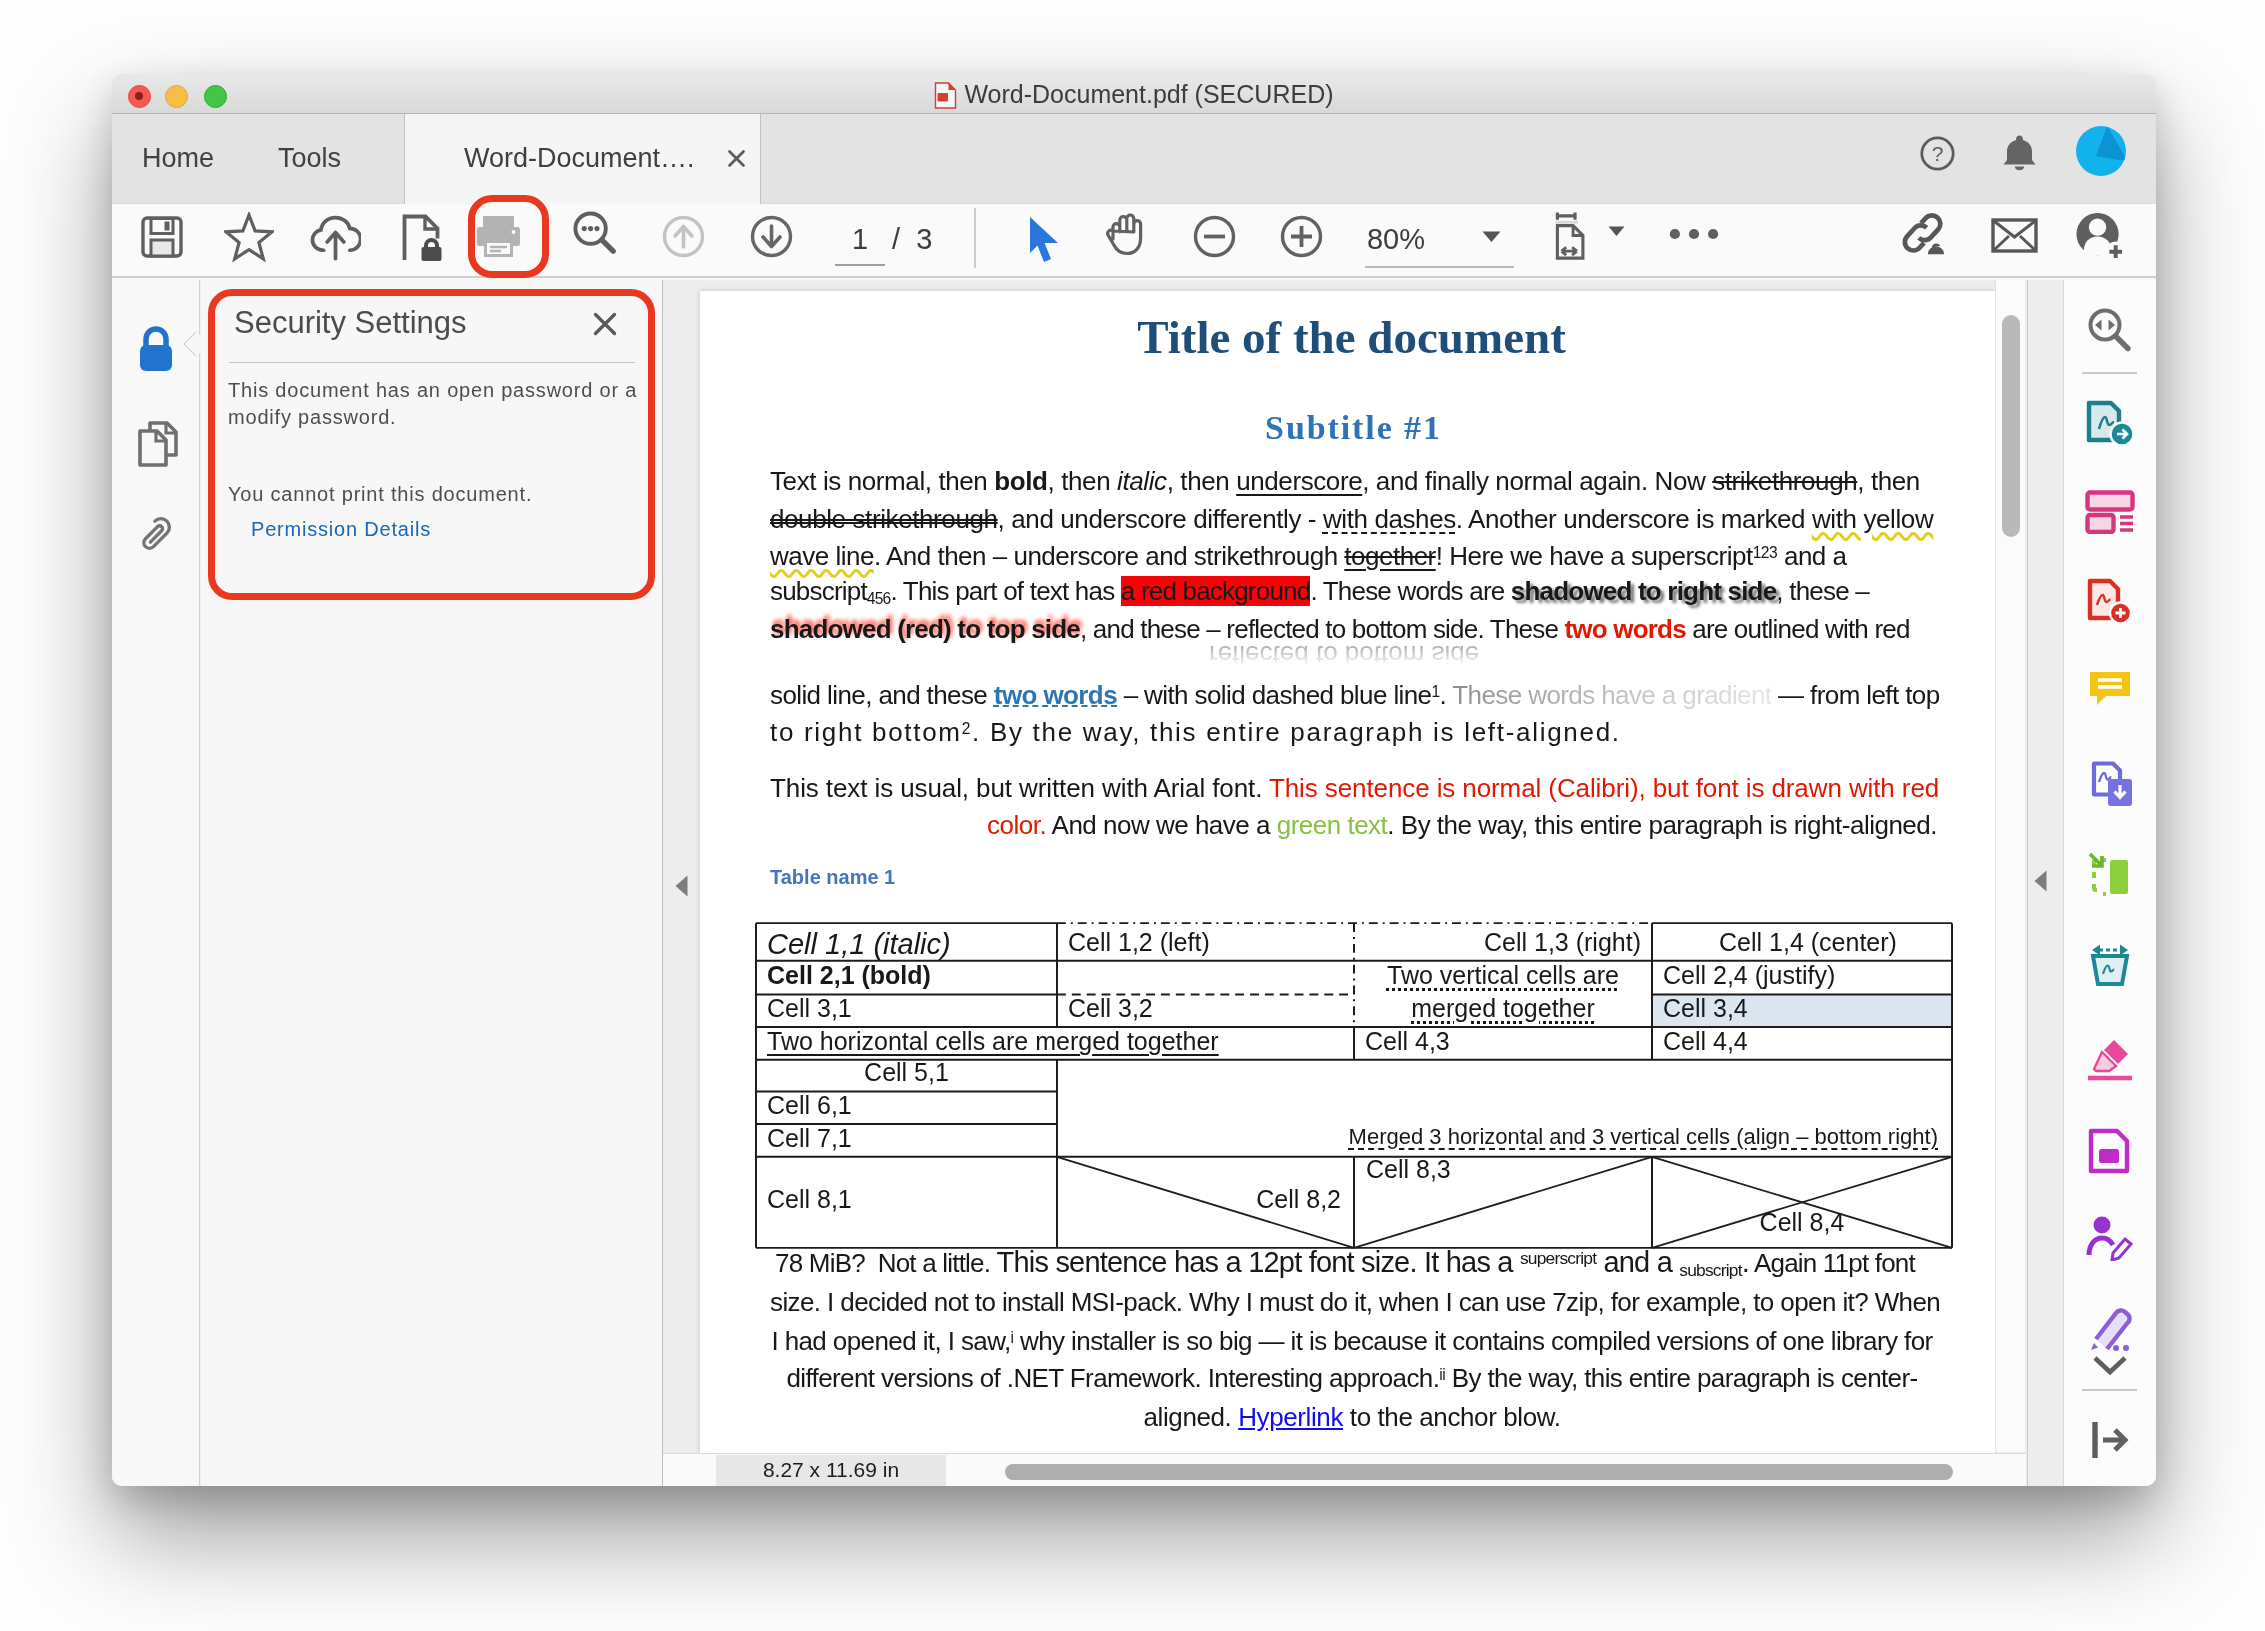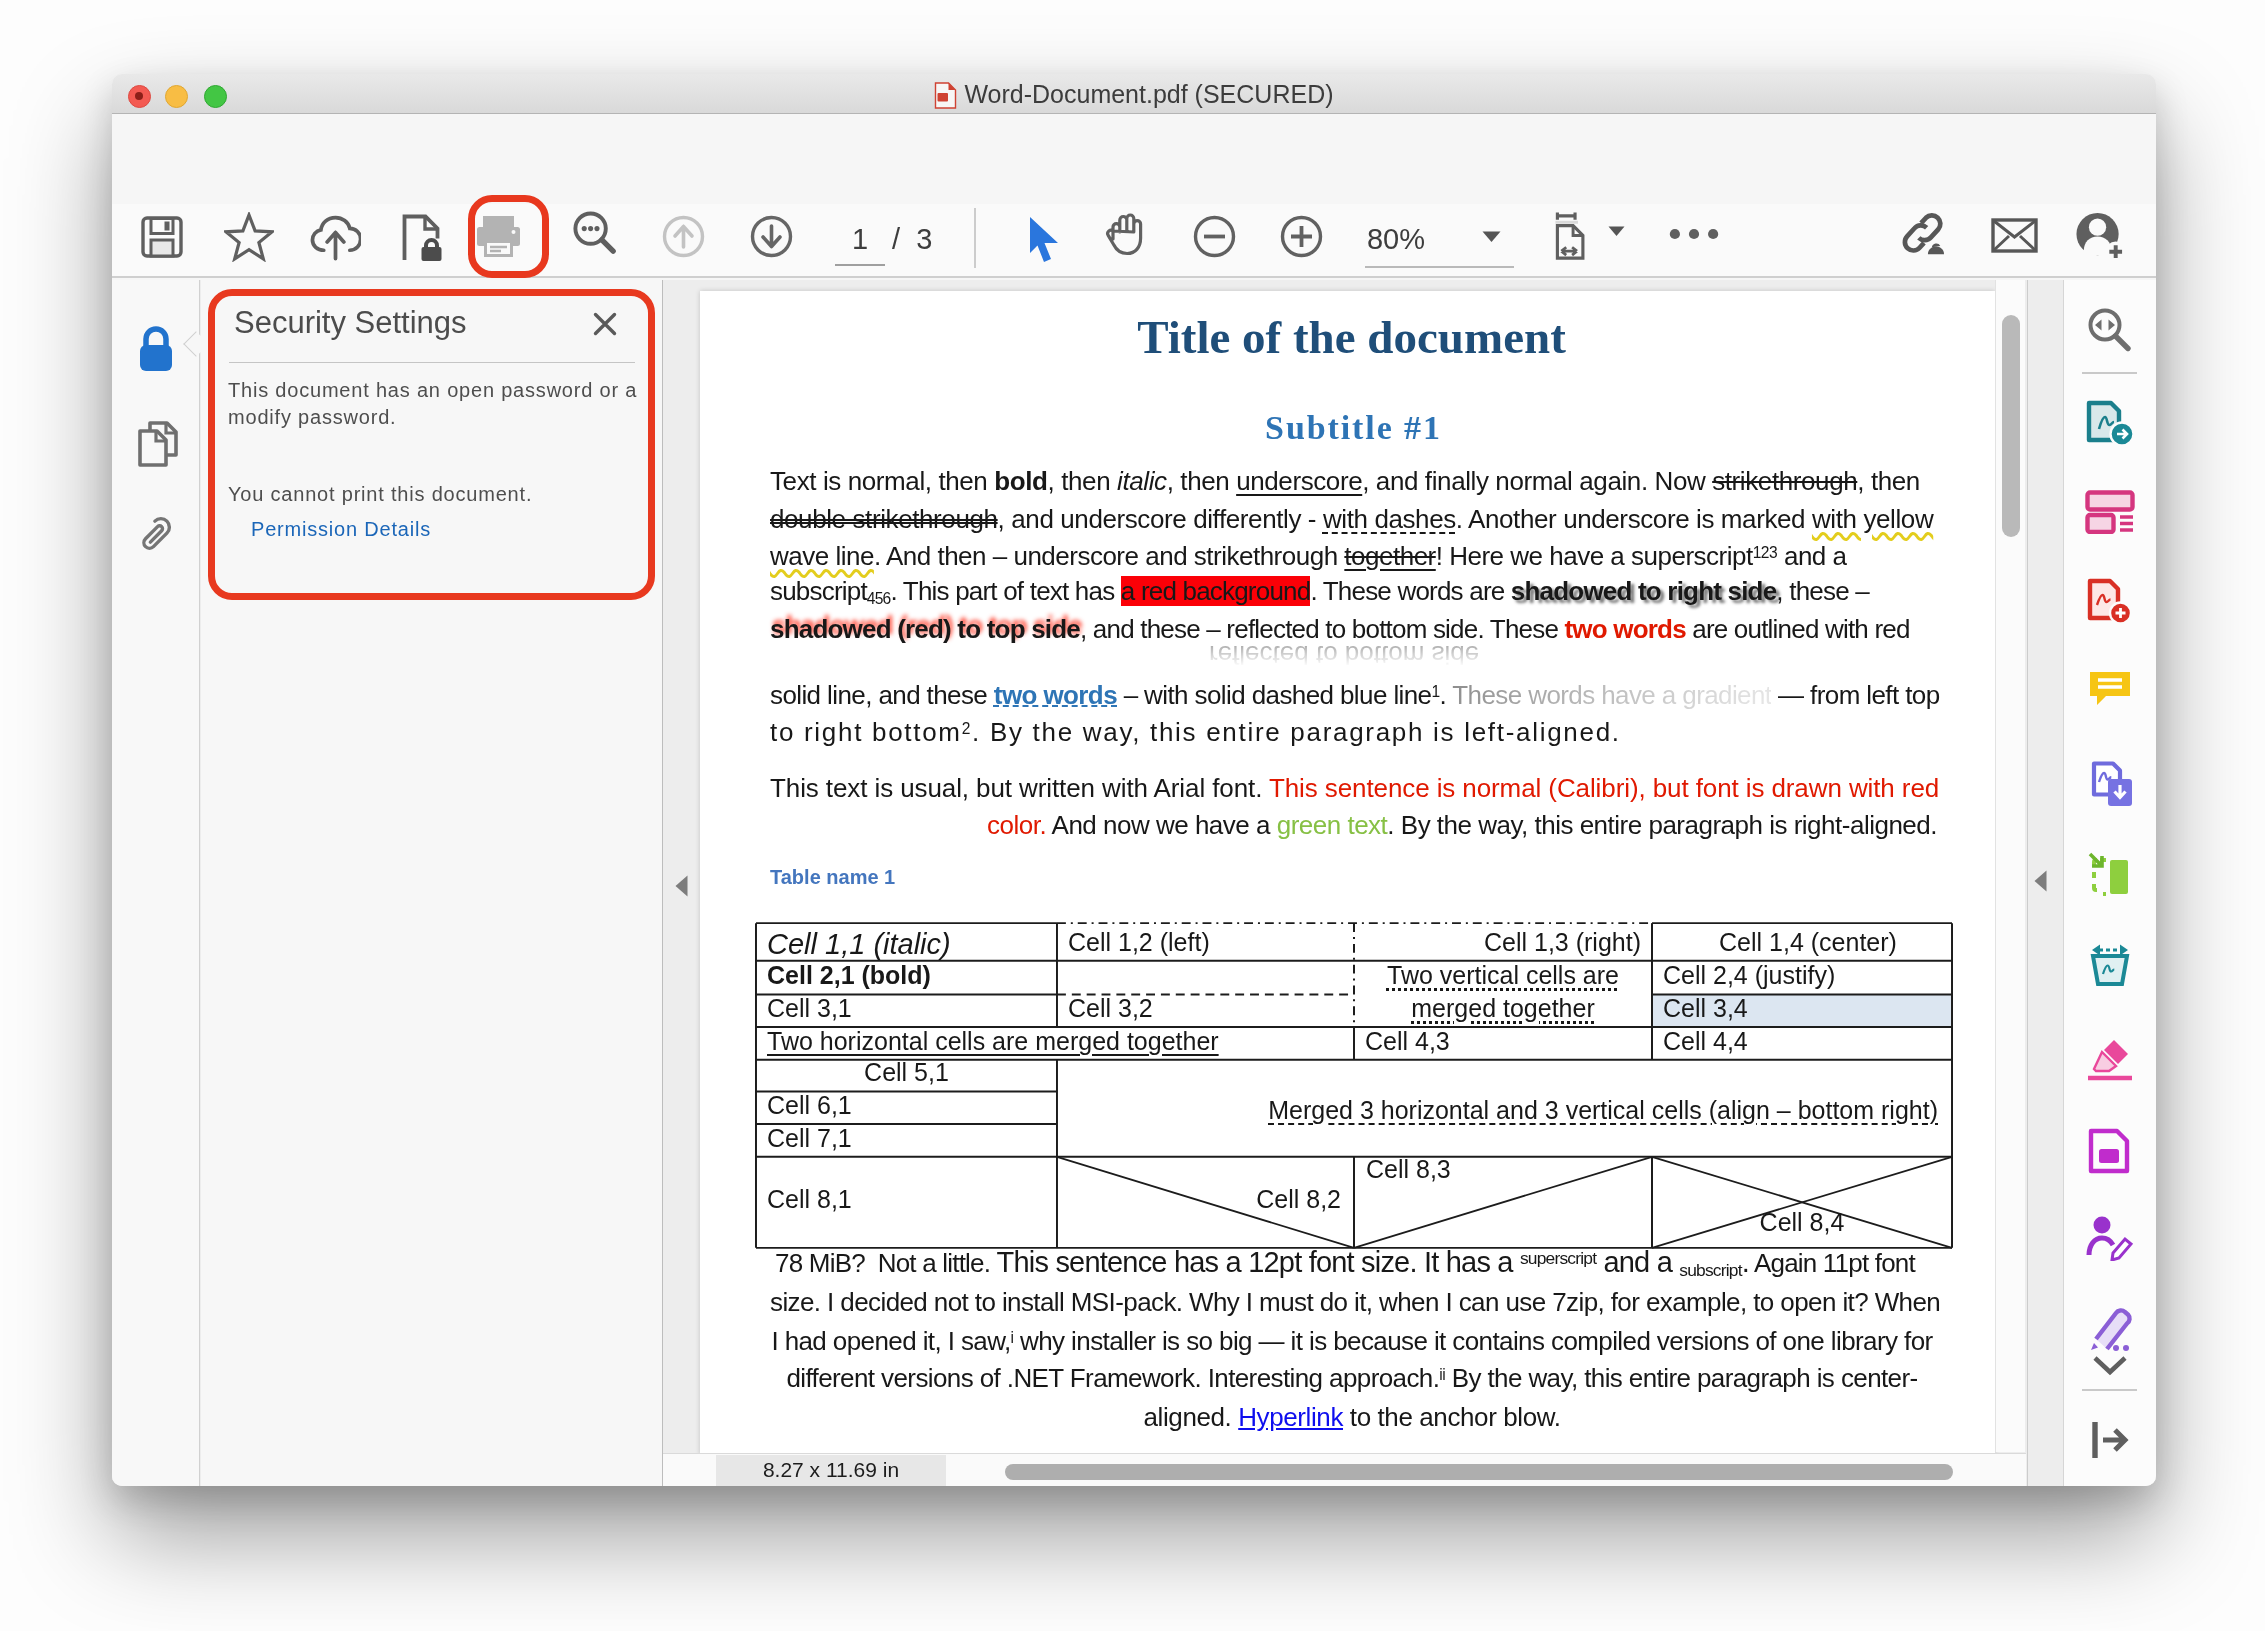--- a/index.html
+++ b/index.html
@@ -81,20 +81,40 @@
         <div style="position:absolute;left:6.4px;top:6.4px;width:8px;height:8px;border-radius:50%;background:#8c1f18;"></div>
       </div>
     <div class="light" style="left:53px; background:#f8bd44; border:1px solid #e0a732;"></div>
     <div class="light" style="left:92px; background:#43c644; border:1px solid #2fa832;"></div>
     <div id="title-text"><svg style="vertical-align:-6px" width="23" height="27" viewBox="0 0 23 27">
           <path d="M1.5 1 h13 l7 7 v18 h-20 z" fill="#f7f6f5" stroke="#cf4232" stroke-width="1.4"></path>
           <path d="M14.5 1 l7 7 h-7 z" fill="#cf4232"></path>
           <rect x="3.5" y="11" width="10.5" height="8.5" fill="#cf4232" rx="1"></rect>
         </svg> Word-Document.pdf (SECURED)</div>
   </div>
+  <div id="tabbar">
+    <div id="activetab"></div>
+    <span class="tablbl" style="left:30px;">Home</span>
+    <span class="tablbl" style="left:166px;">Tools</span>
+    <span class="tablbl" style="left:352px; color:#3f3f3f;">Word-Document….</span>
+    <svg class="abs" style="left:613px; top:33px;" width="23" height="23" viewBox="0 0 23 23">
+        <path d="M4.5 4.5 L18.5 18.5 M18.5 4.5 L4.5 18.5" stroke="#5a5a5a" stroke-width="2.7" stroke-linecap="round"></path>
+      </svg>
+    <svg class="abs" style="left:1807px; top:21px;" width="37" height="37" viewBox="0 0 37 37">
+        <circle cx="18.5" cy="18.5" r="15.7" fill="none" stroke="#5c5c5c" stroke-width="2.8"></circle>
+        <text x="18.5" y="26" text-anchor="middle" font-size="21" fill="#5c5c5c" font-family="Liberation Sans">?</text>
+      </svg>
+    <svg class="abs" style="left:1887px; top:19px;" width="41" height="42" viewBox="0 0 41 42">
+        <path d="M20.5 2.5 c1.9 0 3.4 1.5 3.4 3.4 v1.1 c5.6 1.5 9.1 5.8 9.1 11.4 v8.5 l3.5 4.6 H4.5 L8 26.9 v-8.5 c0-5.6 3.5-9.9 9.1-11.4 v-1.1 c0-1.9 1.5-3.4 3.4-3.4 z" fill="#646464"></path>
+        <path d="M15.8 33.5 a4.7 3.8 0 0 0 9.4 0 z" fill="#646464"></path>
+      </svg>
+    <div class="abs" style="left:1964px; top:12px; width:50px; height:50px; border-radius:50%; background:#12b3ec; overflow:hidden;">
+        <div class="abs" style="left:20px; top:0px; width:32px; height:34px; background:#0d93d2; clip-path:polygon(35% 0,100% 105%,0 88%);"></div>
+      </div>
+  </div>
   <div id="toolbar"></div>
 
   <svg class="ticon" style="left:29px; top:142px;" width="42" height="42" viewBox="0 0 42 42">
       <rect x="2" y="2" width="38" height="38" rx="4" fill="none" stroke="#5f5f5f" stroke-width="3.4"></rect>
       <rect x="10" y="2.5" width="22" height="15" fill="none" stroke="#5f5f5f" stroke-width="3"></rect>
       <rect x="23.5" y="5.5" width="5" height="9" fill="#5f5f5f"></rect>
       <rect x="10" y="24" width="22" height="16" fill="#e8e8e8" stroke="#5f5f5f" stroke-width="3"></rect>
     </svg>
   <svg class="ticon" style="left:112px; top:138px;" width="50" height="50" viewBox="0 0 50 50">
       <path d="M25 3 l6.1 15.9 17 .9 -13.2 10.7 4.4 16.4 L25 37.6 10.7 46.9 15.1 30.5 1.9 19.8 18.9 18.9 Z" fill="none" stroke="#5f5f5f" stroke-width="3.2" stroke-linejoin="miter"></path>
@@ -250,21 +270,21 @@
         <div class="line" style="left:67px; top:703px; font-size:25px;">Cell 3,1</div>
         <div class="line" style="left:368px; top:703px; font-size:25px;">Cell 3,2</div>
         <div class="line udot" style="left:654px; top:703px; width:298px; text-align:center; font-size:25px;">merged together</div>
         <div class="line" style="left:963px; top:703px; font-size:25px;">Cell 3,4</div>
         <div class="line u" style="left:67px; top:736px; font-size:25px;">Two horizontal cells are merged together</div>
         <div class="line" style="left:665px; top:736px; font-size:25px;">Cell 4,3</div>
         <div class="line" style="left:963px; top:736px; font-size:25px;">Cell 4,4</div>
         <div class="line" style="left:56px; top:767px; width:301px; text-align:center; font-size:25px;">Cell 5,1</div>
         <div class="line" style="left:67px; top:800px; font-size:25px;">Cell 6,1</div>
         <div class="line" style="left:67px; top:833px; font-size:25px;">Cell 7,1</div>
-        <div class="line udash" style="left:357px; top:805px; width:881px; text-align:right; font-size:25px;">Merged 3 horizontal and 3 vertical cells (align – bottom right)</div>
+        <div class="line udash" style="left:357px; top:833px; width:881px; text-align:right; font-size:22px;">Merged 3 horizontal and 3 vertical cells (align – bottom right)</div>
         <div class="line" style="left:67px; top:894px; font-size:25px;">Cell 8,1</div>
         <div class="line" style="left:357px; top:894px; width:284px; text-align:right; font-size:25px;">Cell 8,2</div>
         <div class="line" style="left:666px; top:864px; font-size:25px;">Cell 8,3</div>
         <div class="line" style="left:952px; top:917px; width:300px; text-align:center; font-size:25px;">Cell 8,4</div>
 
         <div class="line pc" id="btl1" style="letter-spacing:-0.8px; top:955px; left:63px;">78 MiB?&nbsp; Not a little. <span style="font-size:29px;">This sentence has a 12pt font size. It has a <sup>superscript</sup> and a <sub>subscript</sub>.</span> Again 11pt font</div>
         <div class="line pc" id="btl2" style="letter-spacing:-0.6px; top:996px;">size. I decided not to install MSI-pack. Why I must do it, when I can use 7zip, for example, to open it? When</div>
         <div class="line pc" id="btl4" style="letter-spacing:-0.6px; top:1072px;">different versions of .NET Framework. Interesting approach.<sup>ii</sup> By the way, this entire paragraph is center-</div>
         <div class="line pc" id="btl3" style="letter-spacing:-0.6px; top:1035px;">I had opened it, I saw,<sup>i</sup> why installer is so big — it is because it contains compiled versions of one library for</div>
         <div class="line pc" id="btl5" style="letter-spacing:-0.4px; top:1111px;">aligned. <a style="color:#0e0eee; text-decoration:underline;">Hyperlink</a> to the anchor blow.</div>

